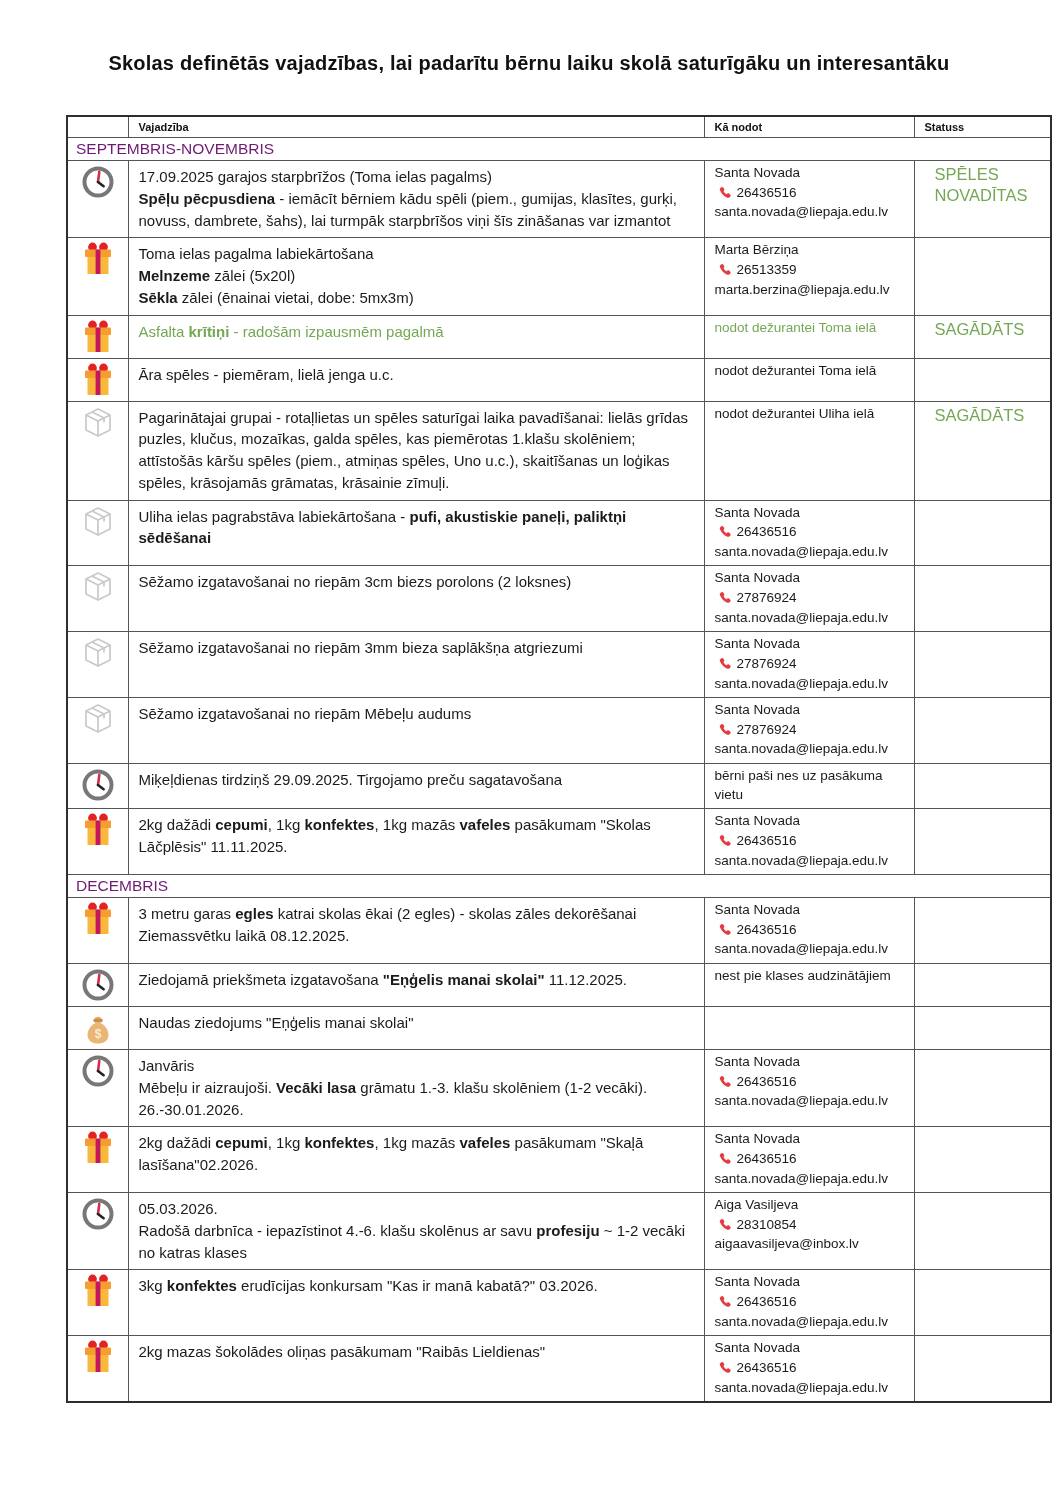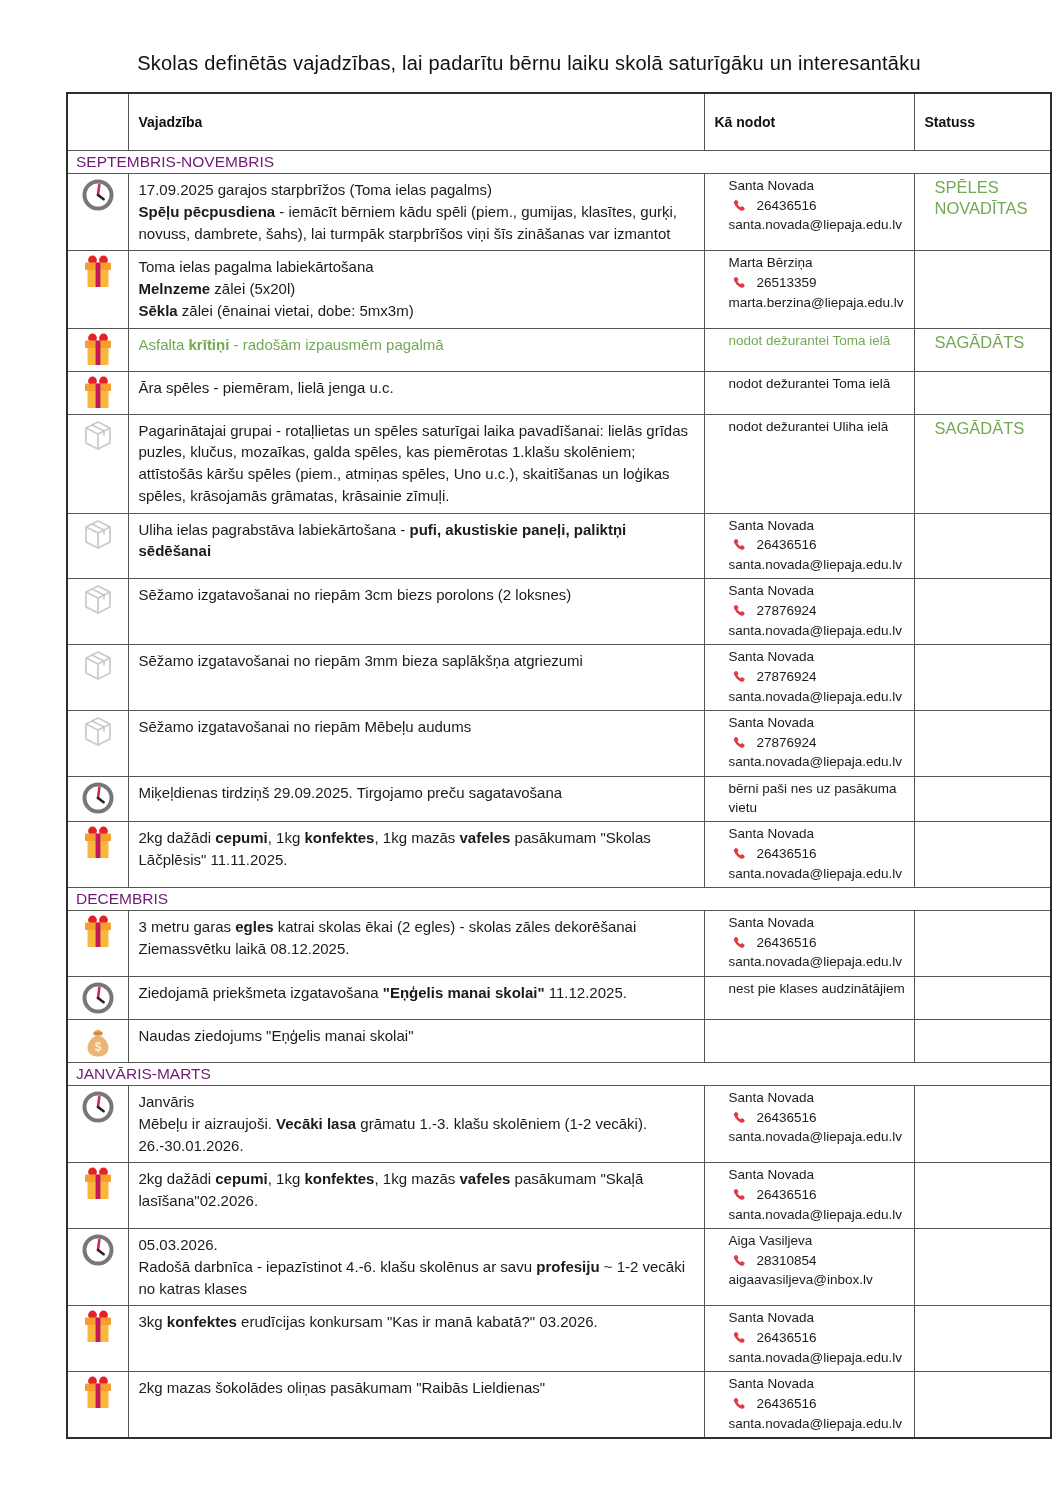--- a/index.html
+++ b/index.html
@@ -1,30 +1,30 @@
 <!DOCTYPE html>
 <html><head>
 <meta charset="utf-8">
 <style>
   html,body{margin:0;padding:0;background:#ffffff;}
   body{width:1058px;min-height:1497px;font-family:"Liberation Sans",sans-serif;color:#1b1b1b;}
   .page{width:1058px;}
-  .title{font-size:20px;font-weight:normal;text-align:center;margin:52px 30px 17px 30px;letter-spacing:0.2px;color:#111;}
+  .title{font-size:20px;font-weight:bold;text-align:center;margin:52px 30px 40px 30px;letter-spacing:0.2px;color:#111;}
   table.needs-table{border-collapse:collapse;margin-left:66px;width:984px;table-layout:fixed;border:2px solid #2e2e2e;}
   th,td{border:1.5px solid #555;vertical-align:top;}
-  th{text-align:left;font-size:14px;padding:20px 10px;color:#111;}
+  th{text-align:left;font-size:11px;padding:4px 10px;color:#111;}
   .section-cell{font-size:15.5px;padding:2px 8px;color:#701a75;border-left:none;border-right:none;}
   .cell-icon{text-align:center;padding:4px 2px;}
   .icon svg{display:block;margin:0 auto;}
   .cell-need{font-size:15px;padding:5px 10px 6px 10px;line-height:1.45;}
   .bold{font-weight:bold;text-align:center;}
   .green{color:#74a854;}
-  .cell-deliver{font-size:13.5px;padding:2px 8px 4px 24px;line-height:1.38;}
+  .cell-deliver{font-size:13.5px;padding:2px 8px 4px 10px;line-height:1.38;}
   .contact-name{padding-top:1px;}
-  .phone-line{display:flex;align-items:center;gap:12px;padding:1px 0 1px 2px;}
+  .phone-line{display:flex;align-items:center;gap:6px;padding:1px 0 1px 2px;}
   .phone-ic{display:inline-flex;}
   .contact-email{word-break:break-all;}
   .note{padding-top:1px;}
   .cell-status{font-size:16.5px;padding:3px 20px;line-height:1.3;}
   .status-text{color:#74a854;}
 </style>
 </head>
 <body>
 
 <div class="page">
@@ -330,23 +330,20 @@
                 <rect x="10.5" y="8" width="9" height="3.6" rx="1.8" fill="#d08c42"></rect>
                 <path d="M15 11 C8 13 4.5 19 4.5 24 C4.5 30 9.5 32.5 15 32.5 C20.5 32.5 25.5 30 25.5 24 C25.5 19 22 13 15 11 Z" fill="#eab676"></path>
                 <text x="15" y="27" text-anchor="middle" font-size="12" font-weight="bold" fill="#f9edd2" font-family="Liberation Sans, sans-serif">$</text>
               </svg></span></td>
           <td class="cell-need">
             <div class="need-line"><span class="seg">Naudas ziedojums "Eņģelis manai skolai"</span></div>
           </td>
           <td class="cell-deliver"></td>
           <td class="cell-status"></td>
         </tr>
-        <tr class="section-row">
-          <td class="section-cell" colspan="4">JANVĀRIS-MARTS</td>
-        </tr>
         <tr class="item-row">
           <td class="cell-icon"><span class="icon"><svg width="34" height="34" viewBox="0 0 34 34">
                 <circle cx="17" cy="17" r="13.5" fill="#fff" stroke="#777" stroke-width="4"></circle>
                 <path d="M17 17 L18.3 6.8" stroke="#cf2e4e" stroke-width="2.6" stroke-linecap="round"></path>
                 <path d="M17 17 L22.6 21.2" stroke="#222" stroke-width="2.6" stroke-linecap="round"></path>
               </svg></span></td>
           <td class="cell-need">
             <div class="need-line"><span class="seg">Janvāris</span></div>
             <div class="need-line"><span class="seg">Mēbeļu ir aizraujoši. </span><span class="seg bold">Vecāki lasa</span><span class="seg"> grāmatu 1.-3. klašu skolēniem (1-2 vecāki). 26.-30.01.2026.</span></div>
           </td>

